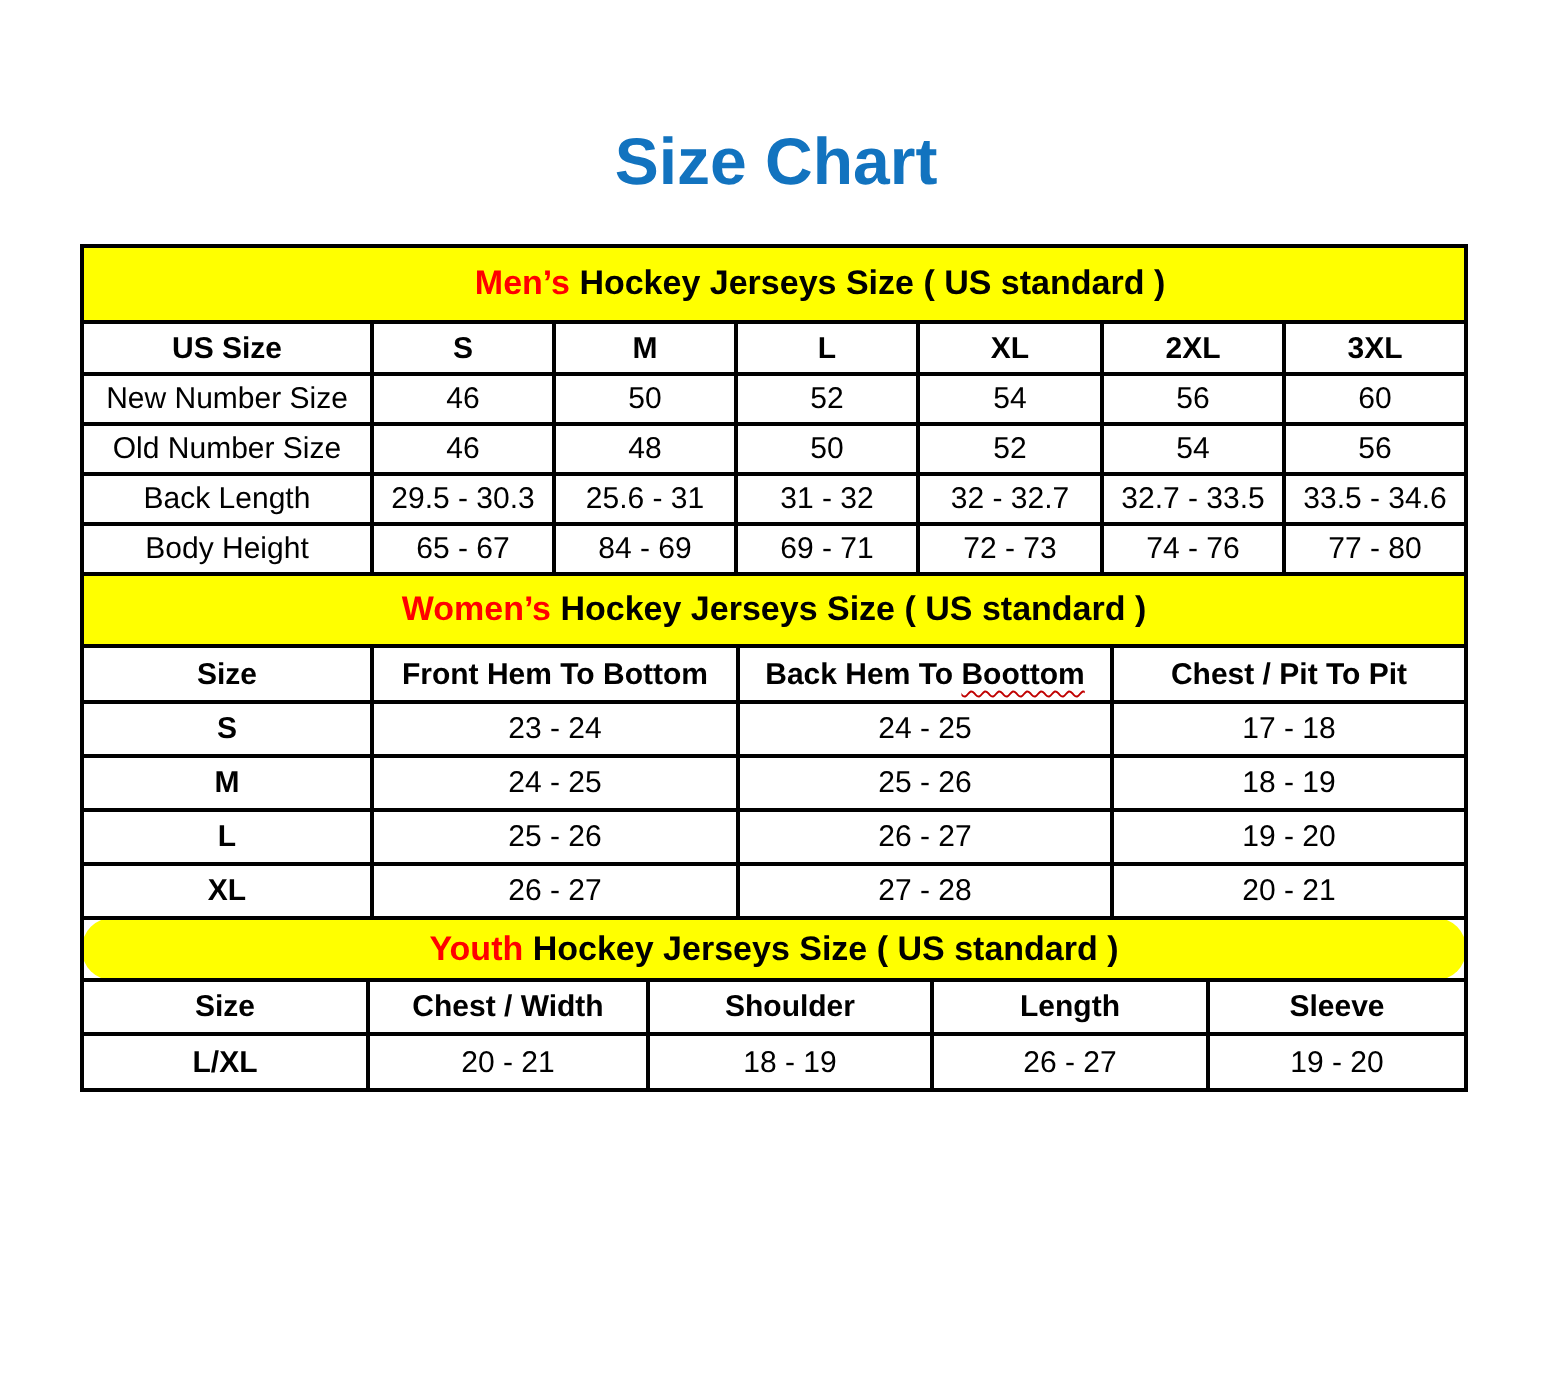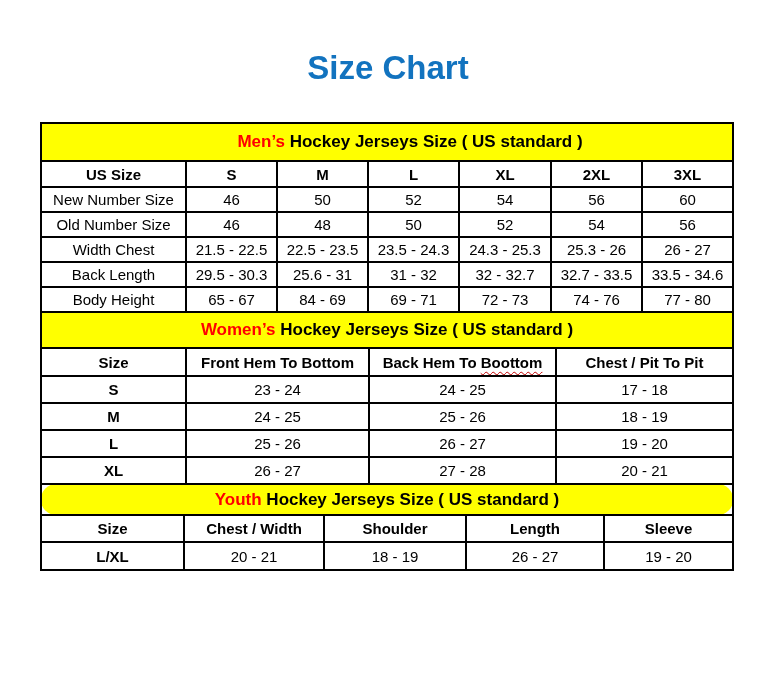--- a/index.html
+++ b/index.html
@@ -6,21 +6,21 @@
   .page {
     position: relative;
     width: 776px;
     height: 692px;
     background: var(--background, #ffffff);
     font-family: "Liberation Sans", sans-serif;
     overflow: hidden;
   }
   .title {
     position: absolute;
-    top: 51px;
+    top: 64px;
     left: 0;
     width: 100%;
     margin: 0;
     text-align: center;
     font-size: 33px;
     line-height: 1;
     font-weight: bold;
     color: var(--title, #1273bf);
     letter-spacing: 0px;
   }
@@ -116,29 +116,20 @@
       <tr class="data">
         <td>Old Number Size</td>
         <td>46</td>
         <td>48</td>
         <td>50</td>
         <td>52</td>
         <td>54</td>
         <td>56</td>
       </tr>
       <tr class="data">
-        <td>Width Chest</td>
-        <td>21.5 - 22.5</td>
-        <td>22.5 - 23.5</td>
-        <td>23.5 - 24.3</td>
-        <td>24.3 - 25.3</td>
-        <td>25.3 - 26</td>
-        <td>26 - 27</td>
-      </tr>
-      <tr class="data">
         <td>Back Length</td>
         <td>29.5 - 30.3</td>
         <td>25.6 - 31</td>
         <td>31 - 32</td>
         <td>32 - 32.7</td>
         <td>32.7 - 33.5</td>
         <td>33.5 - 34.6</td>
       </tr>
       <tr class="data">
         <td>Body Height</td>

